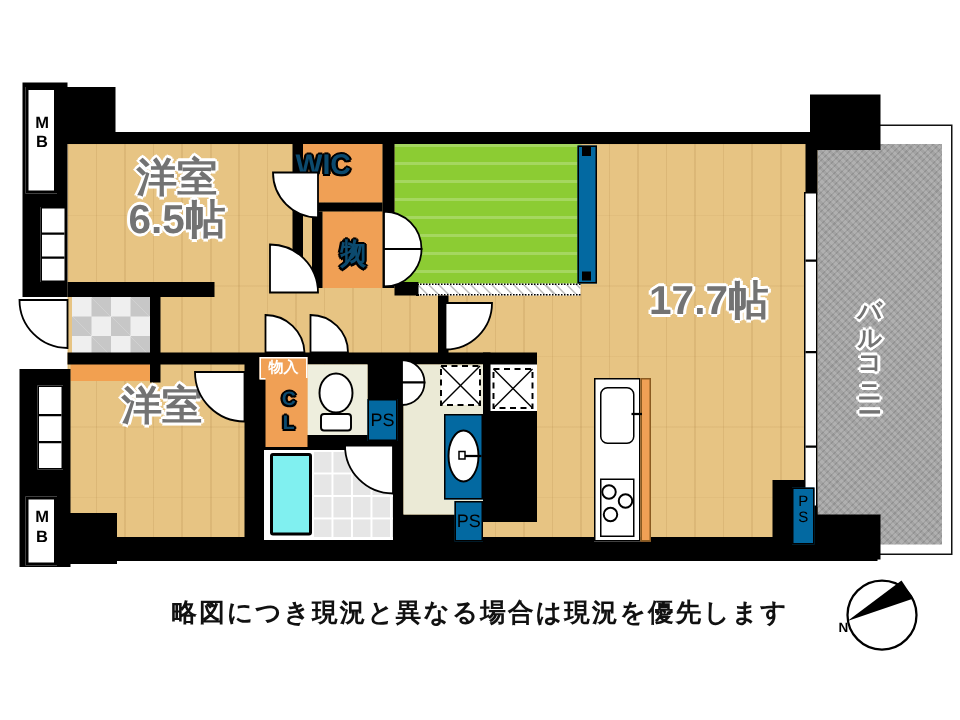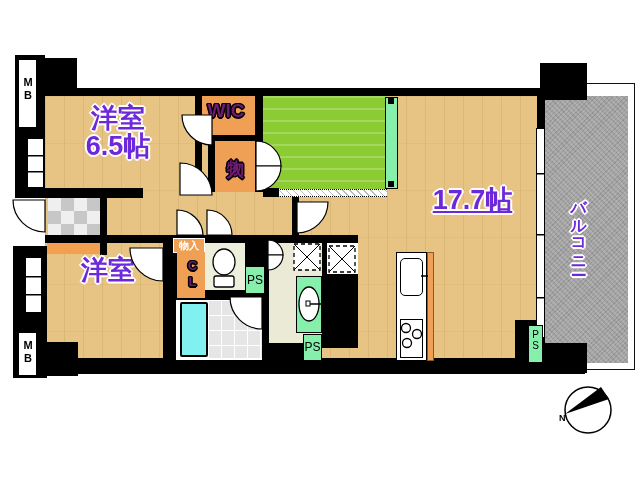--- a/index.html
+++ b/index.html
@@ -21,25 +21,25 @@
       #a3a3a3;}
   .tile-bath{background:
       linear-gradient(#fff 1.5px, transparent 1.5px),
       linear-gradient(90deg,#fff 1.5px, transparent 1.5px),
       #e6e6e6;background-size:13px 15px;}
   .checker{background-color:#efefef;
       background-image:linear-gradient(45deg,#c7c7c7 25%,transparent 25% 75%,#c7c7c7 75%),
                        linear-gradient(45deg,#c7c7c7 25%,transparent 25% 75%,#c7c7c7 75%);
       background-size:26px 26px;background-position:0 0,13px 13px;}
   .whitebox{background:#fff;border:2px solid #000;box-sizing:border-box;}
-  .thinbox{background:#86efac;border:1px solid #000;box-sizing:border-box;}
-  .room-label{color:#6d28d9;font-weight:bold;text-align:center;line-height:1.05;
+  .thinbox{background:#0369a1;border:1px solid #000;box-sizing:border-box;}
+  .room-label{color:#737373;font-weight:bold;text-align:center;line-height:1.05;
       text-shadow:-2px 0 #fff,2px 0 #fff,0 -2px #fff,0 2px #fff,
                   -1px -1px #fff,1px 1px #fff,1px -1px #fff,-1px 1px #fff;}
-  .white-label{color:#701a75;font-weight:bold;text-align:center;
+  .white-label{color:#0c4a6e;font-weight:bold;text-align:left;
       text-shadow:-1.5px 0 #000,1.5px 0 #000,0 -1.5px #000,0 1.5px #000,
                   -1px -1px #000,1px 1px #000,1px -1px #000,-1px 1px #000;}
   .vtext{writing-mode:vertical-rl;text-orientation:upright;letter-spacing:1px;}
   .vwin{background:#fff;border:1.5px solid #000;box-sizing:border-box;}
   .dotted-track{background:repeating-linear-gradient(45deg,#bbb 0 1px,transparent 1px 5px),#fff;
       border-top:1px dotted #000;border-bottom:1px dotted #000;box-sizing:border-box;}
   svg.overlay{position:absolute;left:0;top:0;pointer-events:none;}
   .fan{fill:#fff;stroke:#000;stroke-width:1.2;}
   .fix{fill:#fff;stroke:#000;stroke-width:1.3;}
   .disclaimer{color:#111;font-size:17px;font-weight:600;letter-spacing:1.5px;text-align:center;}
@@ -139,21 +139,21 @@
   <div class="abs" style="left:400px;top:319px;width:23px;height:39px;background:#fff;border:1.3px solid #000;box-sizing:border-box;"></div>
   <div class="abs" style="left:427px;top:252px;width:7px;height:109px;background:#f0a055;border:1px solid #8a5a20;box-sizing:border-box;"></div>
 
   <div class="abs room-label" style="left:58px;top:104px;width:120px;font-size:27px;">
     <div>洋室</div>
     <div>6.5帖</div>
   </div>
   <div class="abs white-label" style="left:197px;top:100px;width:58px;font-size:19px;">WIC</div>
   <div class="abs vtext white-label" style="left:224px;top:146px;font-size:17px;">物入</div>
   <div class="abs room-label" style="left:410px;top:186px;width:125px;font-size:29px;">
-    <div style="font-size:27px;text-decoration:underline;">17.7帖</div>
+    <div style="font-size:27px;">17.7帖</div>
   </div>
   <div class="abs room-label" style="left:48px;top:256px;width:120px;font-size:27px;">
     <div>洋室</div>
   </div>
   <div class="abs vtext room-label" style="left:570px;top:170px;font-size:16px;height:115px;">バルコニー</div>
 
   <svg class="overlay" width="640" height="480" viewBox="0 0 640 480">
     <g>
         <path class="fan" d="M 13 200 A 32 32 0 0 0 45 232 L 45 200 Z"></path>
       </g>
@@ -213,13 +213,14 @@
       <line x1="329" y1="246" x2="355" y2="272" stroke="#000" stroke-width="1"></line>
       <line x1="355" y1="246" x2="329" y2="272" stroke="#000" stroke-width="1"></line>
     </g>
     <g>
       <circle cx="588" cy="410" r="23" fill="#fff" stroke="#000" stroke-width="1.5"></circle>
       <path d="M 565 414 L 601 387 L 609 399 Z" fill="#000"></path>
       <text x="559" y="421" font-size="9" font-weight="bold" fill="#000">N</text>
     </g>
   </svg>
 
+  <div class="abs disclaimer" style="left:60px;top:397px;width:520px;">略図につき現況と異なる場合は現況を優先します</div>
 </div>
 
 </body></html>

